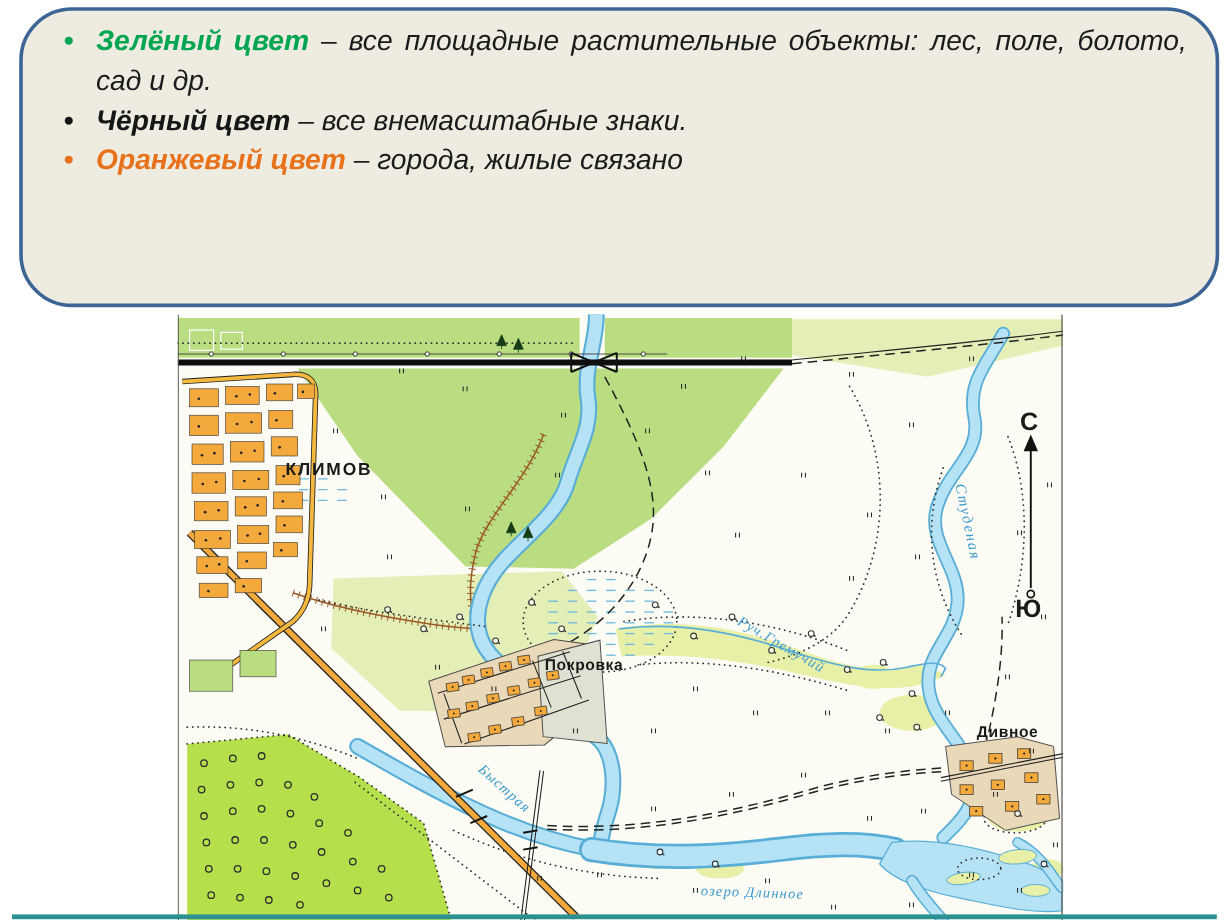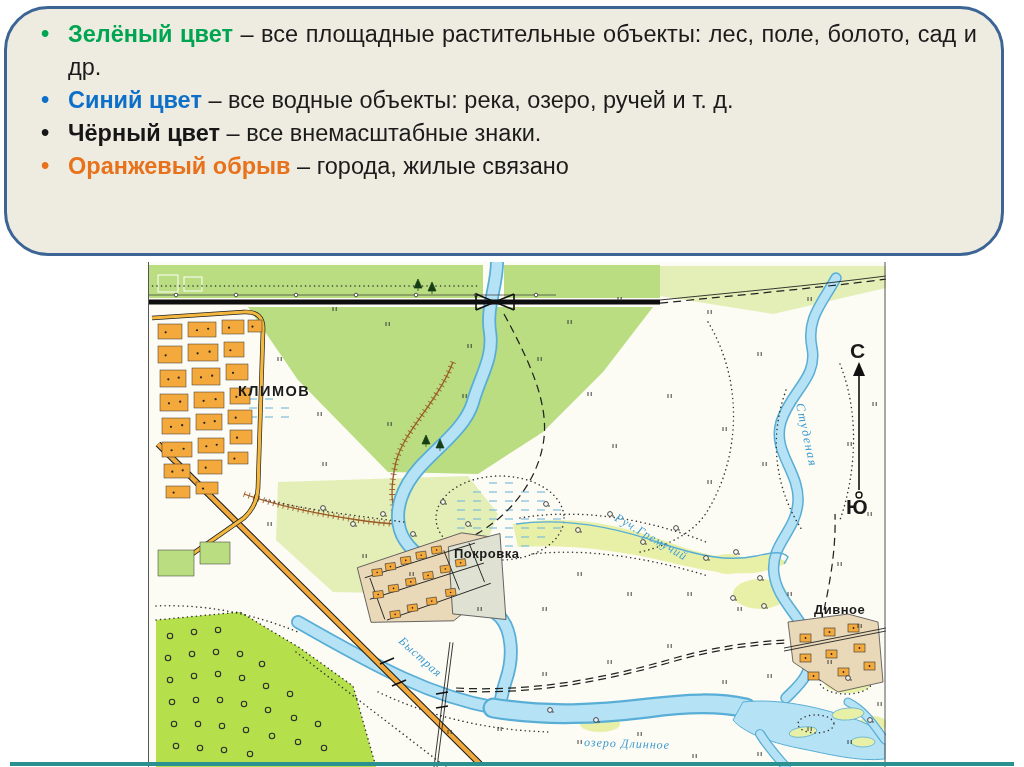--- a/index.html
+++ b/index.html
@@ -2,23 +2,23 @@
 <html style="--forest-green: #b9dd80; --orchard-green: #b5e04c; --pale-green: #e4efb8; --water-fill: #b5e2f5; --water-outline: #58aed6; --settlement-orange: #f3a93c; --village-tan: #ead9b8; --relief-brown: #9a5b28; --water-label-blue: #3d9bd0;"><head>
 <meta charset="utf-8">
 <style>
   html,body{margin:0;padding:0;}
   body{
     width:1024px;height:767px;position:relative;overflow:hidden;
     background:#ffffff;font-family:"Liberation Sans",sans-serif;
   }
   
   .legend-box{
-    position:absolute;left:4px;top:6px;width:1000px;height:250px;
+    position:absolute;left:16px;top:6px;width:1000px;height:250px;
     box-sizing:border-box;border:3px solid #3c6595;border-radius:44px;
-    background:#eeece1;padding:9px 24px 6px 28px;
+    background:#eeece1;padding:9px 24px 6px 28px;font-style:italic;
   }
   ul.legend{list-style:none;margin:0;padding:0;font-size:23.5px;line-height:33px;color:#1b1b1b;}
   li.item{position:relative;padding-left:33px;text-align:justify;}
   .bullet{position:absolute;left:6px;top:0;font-weight:700;}
   .bullet::before{content:"•";}
   .term{font-weight:700;}
   
   .map-wrap{position:absolute;left:148px;top:262px;width:738px;height:505px;}
   .map-wrap svg{display:block;}
   .mapbg{fill:#fcfbf4;}
@@ -64,27 +64,24 @@
 </style>
 </head>
 <body>
 
 <div class="legend-box" style="background-color: rgb(238, 236, 225); border-color: rgb(60, 101, 149);">
   <ul class="legend">
     <li class="item">
       <span class="bullet" style="color: rgb(0, 165, 81);"></span><span class="term" style="color: rgb(0, 165, 81);">Зелёный цвет</span> <span class="desc">– все площадные растительные объекты: лес, поле, болото, сад и др.</span>
     </li>
     <li class="item">
-      <span class="bullet" style="color: rgb(13, 111, 200);"></span><span class="term" style="color: rgb(13, 111, 200);">Синий цвет</span> <span class="desc">– все водные объекты: река, озеро, ручей и т. д.</span>
-    </li>
-    <li class="item">
       <span class="bullet" style="color: rgb(22, 22, 22);"></span><span class="term" style="color: rgb(22, 22, 22);">Чёрный цвет</span> <span class="desc">– все внемасштабные знаки.</span>
     </li>
     <li class="item">
-      <span class="bullet" style="color: rgb(232, 114, 28);"></span><span class="term" style="color: rgb(232, 114, 28);">Оранжевый обрыв</span> <span class="desc">– города, жилые связано</span>
+      <span class="bullet" style="color: rgb(232, 114, 28);"></span><span class="term" style="color: rgb(232, 114, 28);">Оранжевый цвет</span> <span class="desc">– города, жилые связано</span>
     </li>
   </ul>
 </div>
 
 <div class="map-wrap">
 <svg width="738" height="505" viewBox="0 0 738 505">
 
   <rect class="mapbg" x="0" y="0" width="738" height="505"></rect>
 
   <g>

